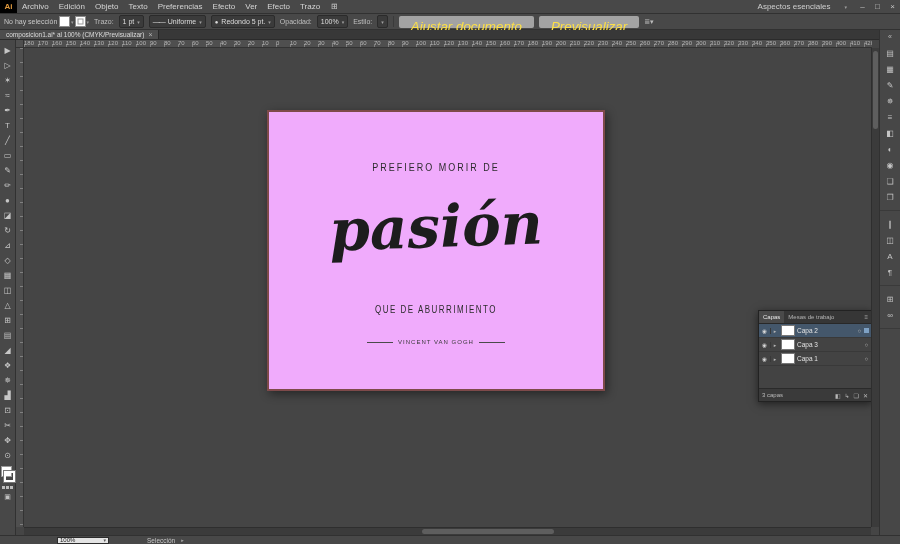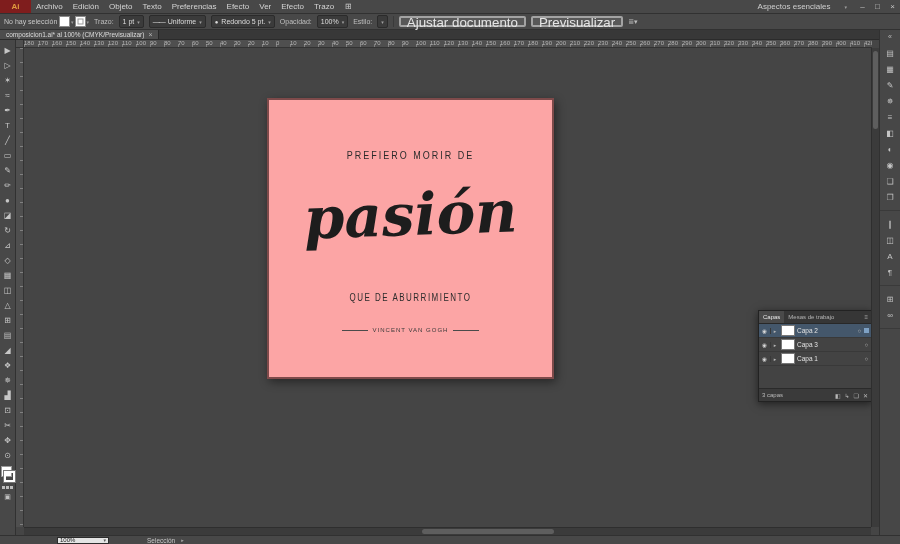--- a/index.html
+++ b/index.html
@@ -3,21 +3,21 @@
 <meta charset="utf-8">
 <style>
   html,body{margin:0;padding:0;background:#1e1e1e;}
   .app{position:relative;width:900px;height:544px;overflow:hidden;background:#454545;
        font-family:"Liberation Sans",sans-serif;-webkit-font-smoothing:antialiased;}
 
   
   .menu-bar{position:absolute;top:0;left:0;width:900px;height:14px;background:#484848;
             border-bottom:1px solid #313131;display:flex;align-items:center;box-sizing:border-box;
             font-size:8px;color:#d4d4d4;}
-  .ai-logo{width:31px;height:13px;background:#7f1d1d;color:#e09a3e;font-weight:bold;font-size:8px;
+  .ai-logo{width:17px;height:13px;background:#000000;color:#e09a3e;font-weight:bold;font-size:8px;
            display:flex;align-items:center;justify-content:center;flex:0 0 auto;}
   .menus{display:flex;}
   .menu-item{padding:0 5px;line-height:13px;cursor:default;}
   .arrange-icon{margin-left:6px;color:#c9c9c9;font-size:8px;}
   .mb-right{margin-left:auto;display:flex;align-items:center;}
   .workspace{display:flex;align-items:center;gap:14px;padding:0 8px;color:#cfcfcf;}
   .workspace .caret{font-size:5px;color:#9f9f9f;}
   .win-btn{width:15px;text-align:center;line-height:13px;color:#c6c6c6;font-size:8px;}
 
   
@@ -29,22 +29,22 @@
   .mini-swatch{display:inline-block;width:9px;height:9px;background:#fff;border:1px solid #8a8a8a;}
   .mini-swatch.stroke{box-shadow:inset 0 0 0 1.5px #fff,inset 0 0 0 2.5px #9a9a9a;}
   .tiny-caret{font-size:5px;color:#9a9a9a;}
   .cb-label{color:#bfbfbf;}
   .cb-dd{display:flex;align-items:center;background:#3b3b3b;border:1px solid #2b2b2b;height:11px;
          padding:0 3px;gap:3px;border-radius:2px;color:#ddd;}
   .cb-dd .caret{font-size:5px;color:#9f9f9f;}
   .w-line{color:#ddd;letter-spacing:-1px;}
   .brush-dot{font-size:6px;}
   .cb-sep{width:1px;height:11px;background:#3a3a3a;}
-  .cb-btn{background:#585858;border:2px solid #a3a3a3;border-radius:2px;height:11px;line-height:10px;
-          padding:0 6px;color:#e5e5e5;}
+  .cb-btn{background:#585858;border:6px solid #a3a3a3;border-radius:2px;height:11px;line-height:10px;
+          padding:0 6px;color:#fde047;font-style:italic;}
   .cb-panelmenu{color:#bbb;font-size:7px;}
 
   
   .tab-bar{position:absolute;top:30px;left:0;width:900px;height:10px;background:#383838;
            border-bottom:1px solid #2b2b2b;box-sizing:border-box;display:flex;}
   .doc-tab{height:100%;background:#4d4d4d;color:#dcdcdc;font-size:6.5px;display:flex;align-items:center;
            gap:4px;padding:0 6px;border-right:1px solid #272727;}
   .tab-close{color:#b5b5b5;font-size:7px;}
 
   
@@ -68,21 +68,21 @@
   .fs-widget{position:relative;width:14px;height:16px;margin-top:3px;flex:0 0 auto;}
   .fs-fill{position:absolute;left:0;top:0;width:9px;height:9px;background:#fff;border:1px solid #999;}
   .fs-stroke{position:absolute;right:0;bottom:0;width:7px;height:7px;border:2px solid #fff;
              outline:1px solid #777;background:transparent;}
   .mode-dots{display:flex;gap:1px;margin-top:4px;}
   .mode-dots span{width:3px;height:3px;background:#bdbdbd;display:inline-block;}
   .screen-mode{margin-top:4px;font-size:7px;color:#c0c0c0;}
 
   
   .canvas{position:absolute;left:24px;top:48px;width:847px;height:479px;background:#454545;overflow:hidden;}
-  .artboard{position:absolute;left:243px;top:50px;width:287px;height:281px;background:#fca5a5;
+  .artboard{position:absolute;left:243px;top:62px;width:338px;height:281px;background:#f0abfc;
             border:2px solid var(--artboard-border,#7e4a4a);box-sizing:border-box;
             box-shadow:2px 3px 9px rgba(0,0,0,.45);}
   .ab-line1,.ab-line3{position:absolute;width:100%;text-align:center;color:#2b2b2b;
             font-family:"Liberation Sans",sans-serif;transform:scaleY(1.3);}
   .ab-line1{top:50px;font-size:9px;letter-spacing:2px;font-weight:500;}
   .ab-line3{top:193px;font-size:8px;letter-spacing:1.5px;font-weight:500;}
   .ab-line2{position:absolute;top:86px;width:100%;text-align:center;
             font-family:"DejaVu Serif",serif;font-style:italic;font-weight:600;
             font-size:58px;line-height:1;color:#1d1d1d;transform:rotate(-2deg);}
   .ab-attr{position:absolute;top:227px;width:100%;display:flex;align-items:center;justify-content:center;

